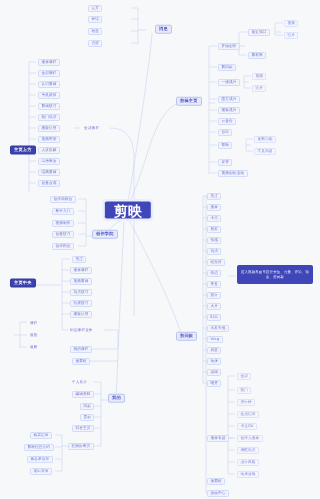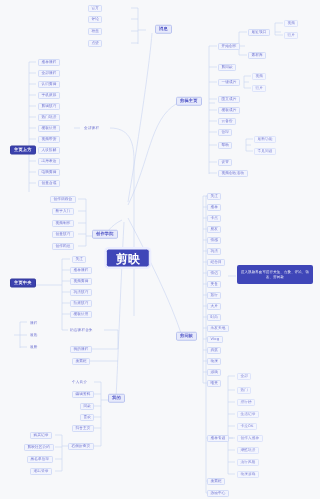--- a/index.html
+++ b/index.html
@@ -61,30 +61,29 @@
   }
   .plain{
     font-size:3.6px;
     color:#6b6fd0;
     background:transparent;
     border:none;
     padding:1px 2px;
     height:7px;
   }
   .root{
-    font-size:12px;
+    font-size:14px;
     color:#fff;
     background:#3f46b8;
     border:1px solid #eef0ff;
     border-radius:3px;
     padding:5px 9px;
     height:19px;
     font-weight:bold;
     box-shadow:0 0 0 1.5px #eceeff;
-    margin-top:48px;
   }
   .note{
     font-size:3.4px;
     color:#fff;
     background:#3f46b8;
     border-radius:2px;
     padding:2.5px 3px;
     line-height:1.35;
     white-space:normal;
     text-align:center;

